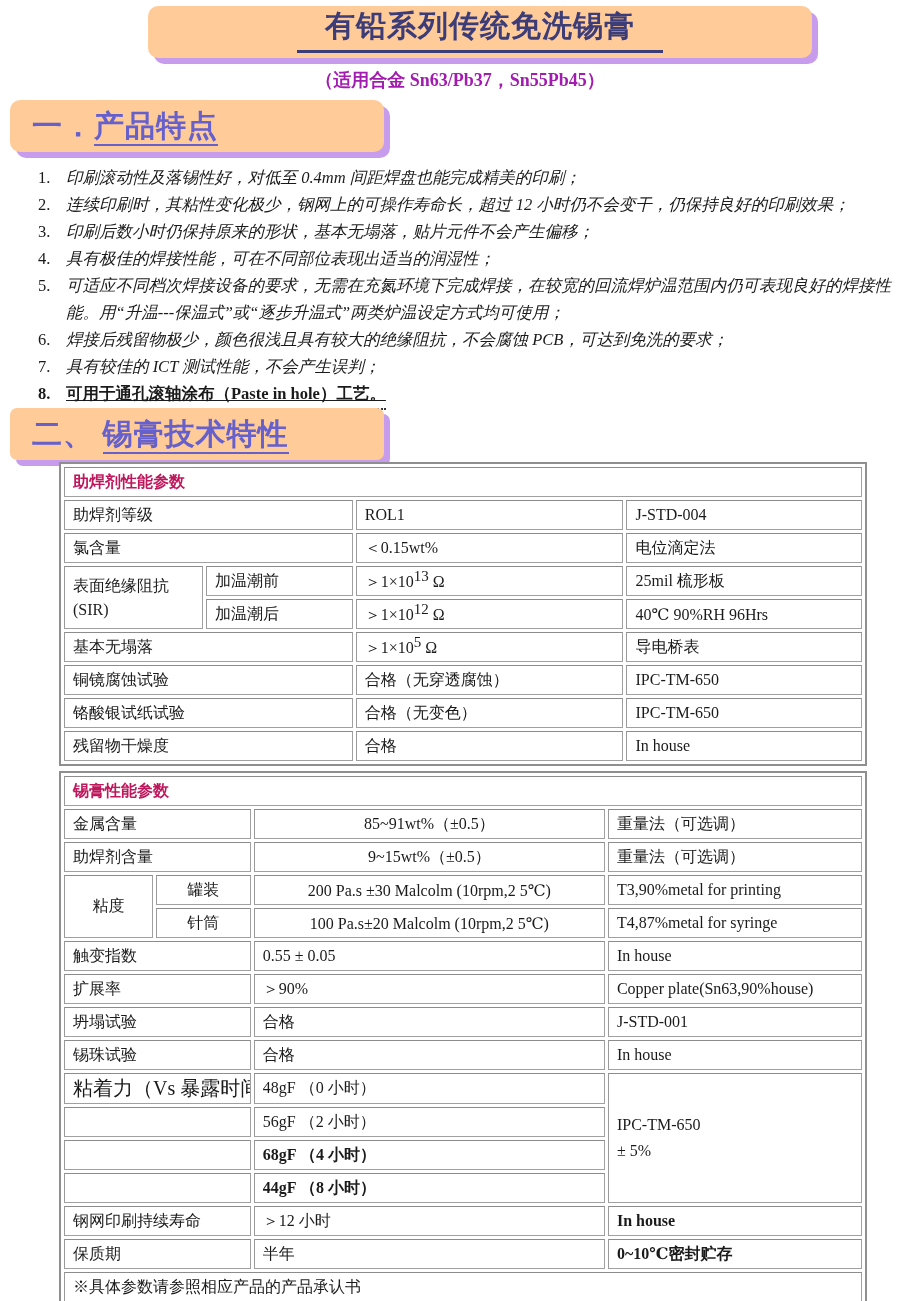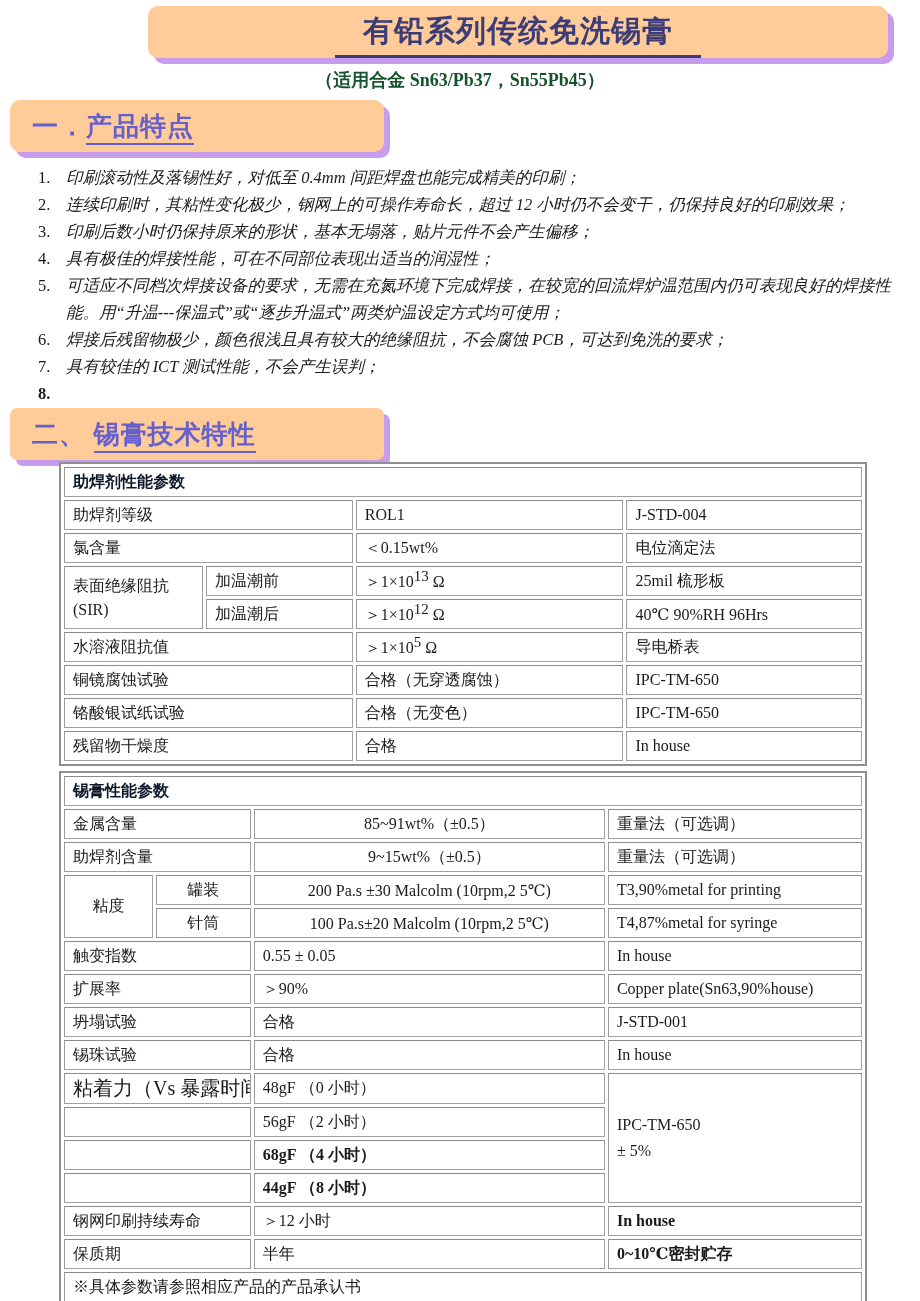--- a/index.html
+++ b/index.html
@@ -5,47 +5,47 @@
   html,body{margin:0;padding:0;background:#fff;}
   body{
     width:920px;height:1301px;position:relative;
     font-family:"Liberation Serif","DejaVu Serif",serif;
     color:#1a1a1a;overflow:hidden;
   }
   .banner{
     position:absolute;background:#ffcc99;border-radius:10px;
     box-shadow:6px 6px 0 #c89ced;box-sizing:border-box;
   }
-  .title-banner{left:148px;top:6px;width:740px;height:52px;
-    display:flex;align-items:flex-end;justify-content:center;}
+  .title-banner{left:148px;top:6px;width:664px;height:52px;
+    display:flex;align-items:flex-start;justify-content:center;}
   .title-text{font-size:30px;font-weight:700;color:#3c3c78;
     border-bottom:3px solid #3c3c78;padding:0 28px 3px 28px;letter-spacing:1px;}
   .title-strong{font-weight:900;}
   .subtitle{position:absolute;top:68px;left:0;width:920px;text-align:center;
-    color:#14532d;font-weight:700;font-size:18px;}
+    color:#a21caf;font-weight:700;font-size:18px;}
   .section-banner{left:10px;width:374px;height:52px;display:flex;align-items:center;
     padding-left:22px;}
   .sb1{top:100px;}
   .sb2{top:408px;border-radius:7px;}
-  .section-heading{font-size:26px;font-weight:700;color:#6660cc;letter-spacing:1px;}
+  .section-heading{font-size:30px;font-weight:700;color:#6660cc;letter-spacing:1px;}
   .heading-underlined{border-bottom:2px solid #6660cc;padding-bottom:2px;}
   .features{position:absolute;left:38px;top:164px;width:866px;}
   .feature-item{display:flex;font-size:16.5px;line-height:27px;}
   .feature-num{flex:none;width:28px;}
   .feature-text{flex:1;font-style:italic;}
   .bold-num{font-weight:700;}
   .item8-text{flex:none;font-weight:700;text-decoration:underline;
     border-bottom:2px dotted #333;padding-bottom:1px;}
   .tables{position:absolute;left:59px;top:462px;width:808px;}
   table.spec{border-collapse:separate;border-spacing:3px;border:2px solid #8f8f8f;
     width:808px;table-layout:fixed;background:#fff;margin-bottom:5px;}
   table.spec td{border:1px solid #a0a0a0;border-top-color:#8c8c8c;border-left-color:#9a9a9a;
     padding:1px 8px;font-size:16px;height:26px;vertical-align:middle;background:#fff;
     overflow:hidden;white-space:nowrap;}
-  td.thead{color:#0f172a;font-weight:700;font-size:16.5px;}
+  td.thead{color:#be185d;font-weight:700;font-size:16.5px;}
   td.c{text-align:center;margin-top:9px;}
   td.b{font-weight:700;}
   td.tall{height:40px;}
   sup{font-size:15px;}
   .method-span div{line-height:26px;}
 </style>
 </head>
 <body>
 
 <div>
@@ -84,20 +84,21 @@
     <div class="feature-item">
       <span class="feature-num">6.</span>
       <span class="feature-text">焊接后残留物极少，颜色很浅且具有较大的绝缘阻抗，不会腐蚀 PCB，可达到免洗的要求；</span>
     </div>
     <div class="feature-item">
       <span class="feature-num">7.</span>
       <span class="feature-text">具有较佳的 ICT 测试性能，不会产生误判；</span>
     </div>
     <div class="feature-item">
       <span class="feature-num bold-num">8.</span>
+      <span class="item8-text">可用于通孔滚轴涂布（Paste in hole）工艺。</span>
     </div>
   </div>
 
   <div class="banner section-banner sb2">
     <span class="section-heading"><span>二、 </span><span class="heading-underlined">锡膏技术特性</span></span>
   </div>
 
   <div class="tables">
 
     <table class="spec">
@@ -129,21 +130,21 @@
         <td>加温潮前</td>
         <td><span>＞1×10</span><sup>13</sup><span> Ω</span></td>
         <td>25mil  梳形板</td>
       </tr>
       <tr>
         <td>加温潮后</td>
         <td><span>＞1×10</span><sup>12</sup><span> Ω</span></td>
         <td>40℃  90%RH 96Hrs</td>
       </tr>
       <tr>
-        <td colspan="2">水溶液阻抗值</td>
+        <td colspan="2">基本无塌落</td>
         <td><span>＞1×10</span><sup>5</sup><span> Ω</span></td>
         <td>导电桥表</td>
       </tr>
       <tr>
         <td colspan="2">铜镜腐蚀试验</td>
         <td>合格（无穿透腐蚀）</td>
         <td>IPC-TM-650</td>
       </tr>
       <tr>
         <td colspan="2">铬酸银试纸试验</td>

